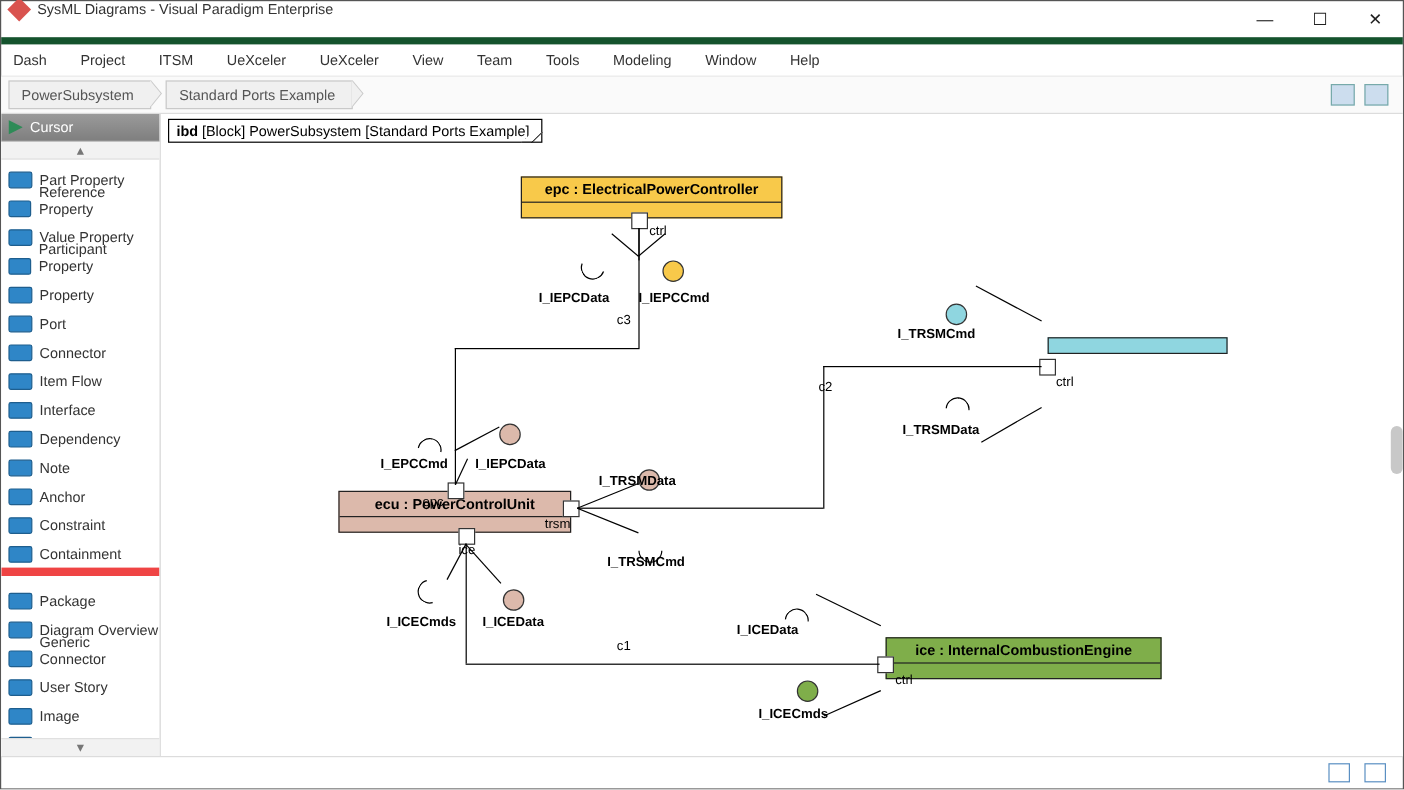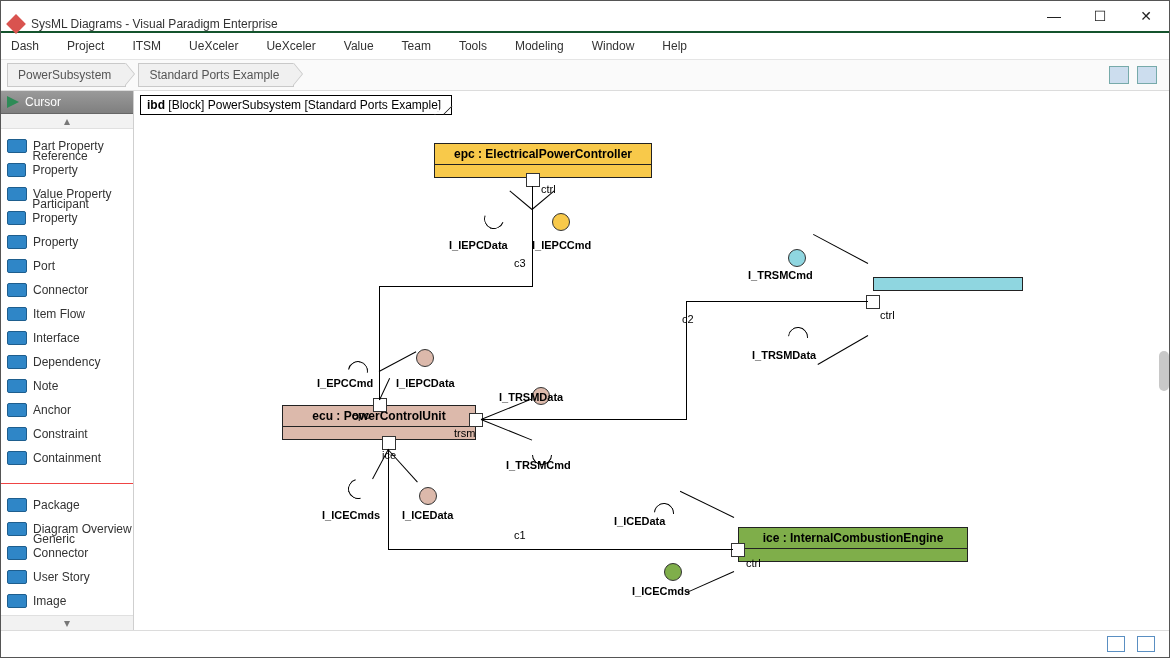--- a/index.html
+++ b/index.html
@@ -1,17 +1,17 @@
 <!DOCTYPE html>
 <html><head>
 <meta charset="utf-8">
 <style>
 html,body{margin:0;padding:0;font-family:"Segoe UI",Tahoma,sans-serif;font-size:12px;background:#fff;color:#000}
 .window{width:1170px;height:658px;border:1px solid #555;box-sizing:border-box;display:flex;flex-direction:column;position:relative}
-.titlebar{height:30px;display:flex;align-items:flex-end;padding-left:8px;border-bottom:2px solid #14532d}
+.titlebar{height:30px;display:flex;align-items:flex-start;padding-left:8px;border-bottom:6px solid #14532d}
 .titlebar .app-icon{width:14px;height:14px;background:#d9534f;transform:rotate(45deg);margin-right:8px}
 .titlebar .title{font-size:12px;color:#333}
 .winctl{margin-left:auto;display:flex}
 .winctl div{width:46px;height:30px;display:flex;align-items:center;justify-content:center;font-size:14px;color:#222}
 .menubar{height:26px;display:flex;align-items:center;padding:0 10px;gap:28px;color:#333;border-bottom:1px solid #e5e5e5}
 .menubar span{cursor:default}
 .subhead{height:30px;display:flex;align-items:center;border-bottom:1px solid #dcdcdc;background:#fafafa}
 .crumb{height:22px;display:flex;align-items:center;padding:0 14px 0 10px;margin-left:6px;background:#f0f0f0;border:1px solid #c9c9c9;position:relative;color:#555}
 .crumb::after{content:"";position:absolute;right:-9px;top:-1px;width:0;height:0;border-top:11px solid transparent;border-bottom:11px solid transparent;border-left:9px solid #f0f0f0}
 .crumb::before{content:"";position:absolute;right:-10px;top:-1px;width:0;height:0;border-top:11px solid transparent;border-bottom:11px solid transparent;border-left:9px solid #c9c9c9}
@@ -20,21 +20,21 @@
 .ticon{width:18px;height:16px;border:1px solid #7aa;background:#cde}
 .body{flex:1;display:flex;min-height:0}
 .palette{width:132px;border-right:1px solid #cfcfcf;display:flex;flex-direction:column;overflow:hidden;background:#fff}
 .pal-cursor{height:22px;background:linear-gradient(#9a9a9a,#7f7f7f);color:#fff;display:flex;align-items:center;padding-left:6px;border-bottom:1px solid #666}
 .pal-cursor .ic{width:12px;height:12px;margin-right:6px;background:#2e8b57;clip-path:polygon(0 0,100% 50%,0 100%)}
 .pal-up,.pal-down{height:14px;display:flex;align-items:center;justify-content:center;color:#777;background:#f2f2f2;border-bottom:1px solid #e0e0e0}
 .pal-down{border-top:1px solid #e0e0e0;border-bottom:none}
 .pal-list{flex:1;overflow:hidden}
 .pal-item{height:24px;display:flex;align-items:flex-end;padding-left:6px;gap:6px;color:#333;border-bottom:0px solid #eee}
 .pal-item .ic{width:18px;height:12px;background:#2f86c7;border:1px solid #1e5e8e;border-radius:2px}
-.pal-item.sep{border-top:1px solid #ef4444;margin-top:18px;padding-top:4px}
+.pal-item.sep{border-top:7px solid #ef4444;margin-top:4px;padding-top:4px}
 .canvas{flex:1;position:relative;background:#fff;overflow:hidden}
 .frame-label{position:absolute;left:6px;top:4px;padding:2px 10px 2px 6px;border:1px solid #000;background:#fff;font-size:12px}
 .frame-label::after{content:"";position:absolute;right:-1px;bottom:-1px;width:8px;height:8px;background:#fff;border-right:1px solid #000;border-bottom:1px solid #000;transform:skewX(-45deg) translateX(-4px)}
 .block{position:absolute;border:1px solid #222;font-weight:bold;text-align:center;font-size:12px}
 .block .hdr{padding:3px 8px;border-bottom:1px solid #222}
 .block .body2{height:12px}
 .port{position:absolute;width:12px;height:12px;border:1px solid #333;background:#fff}
 .portlbl{position:absolute;font-size:11px;color:#000}
 .ball{position:absolute;width:16px;height:16px;border:1px solid #333;border-radius:50%}
 .socket{position:absolute;width:18px;height:18px;border:1.5px solid #000;border-radius:50%;border-right-color:transparent;border-top-color:transparent;transform:rotate(0deg)}
@@ -58,21 +58,21 @@
       <div>✕</div>
     </div>
   </div>
 
   <div class="menubar">
     <span>Dash</span>
     <span>Project</span>
     <span>ITSM</span>
     <span>UeXceler</span>
     <span>UeXceler</span>
-    <span>Value</span>
+    <span>View</span>
     <span>Team</span>
     <span>Tools</span>
     <span>Modeling</span>
     <span>Window</span>
     <span>Help</span>
   </div>
 
   <div class="subhead">
     <div class="crumb">PowerSubsystem</div>
     <div class="crumb">Standard Ports Example</div>

